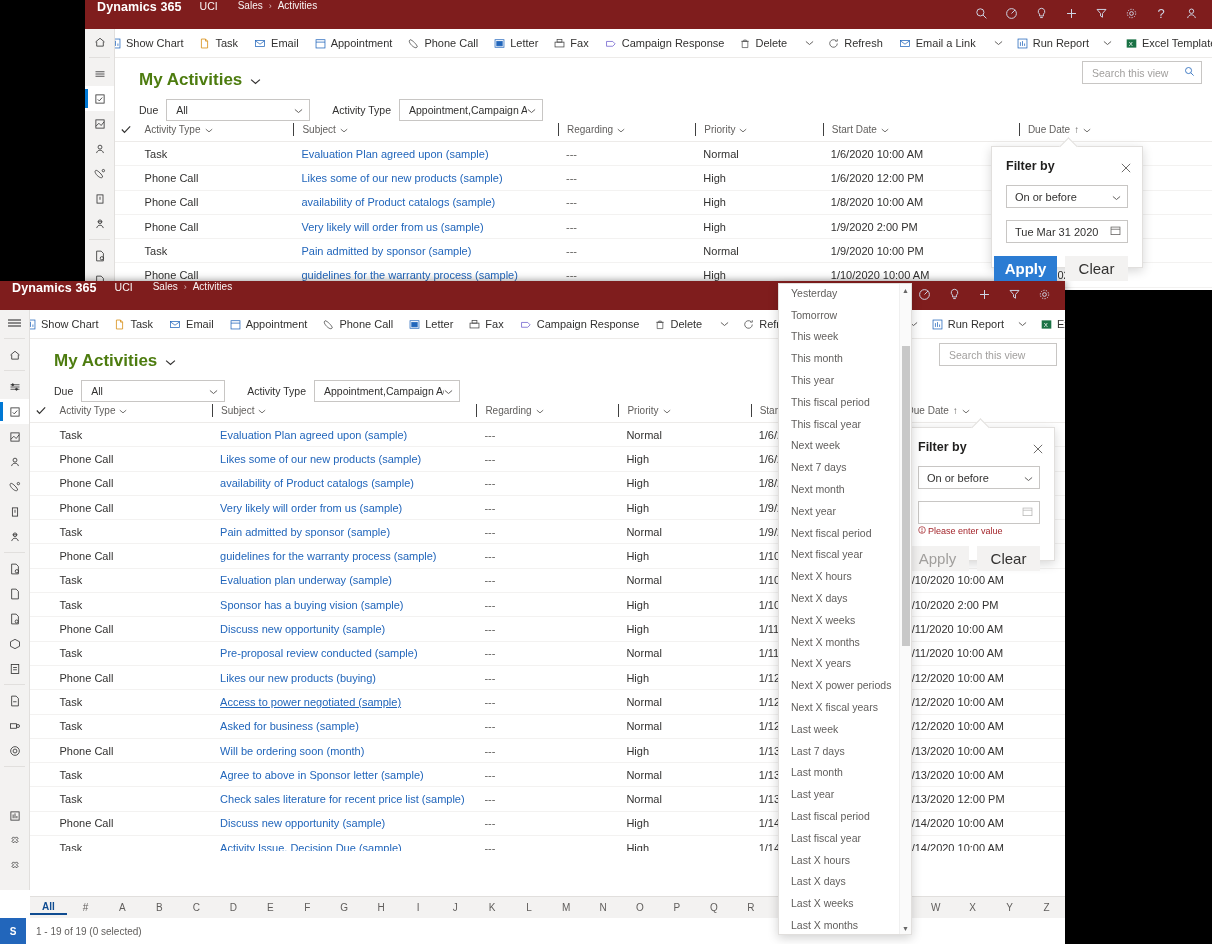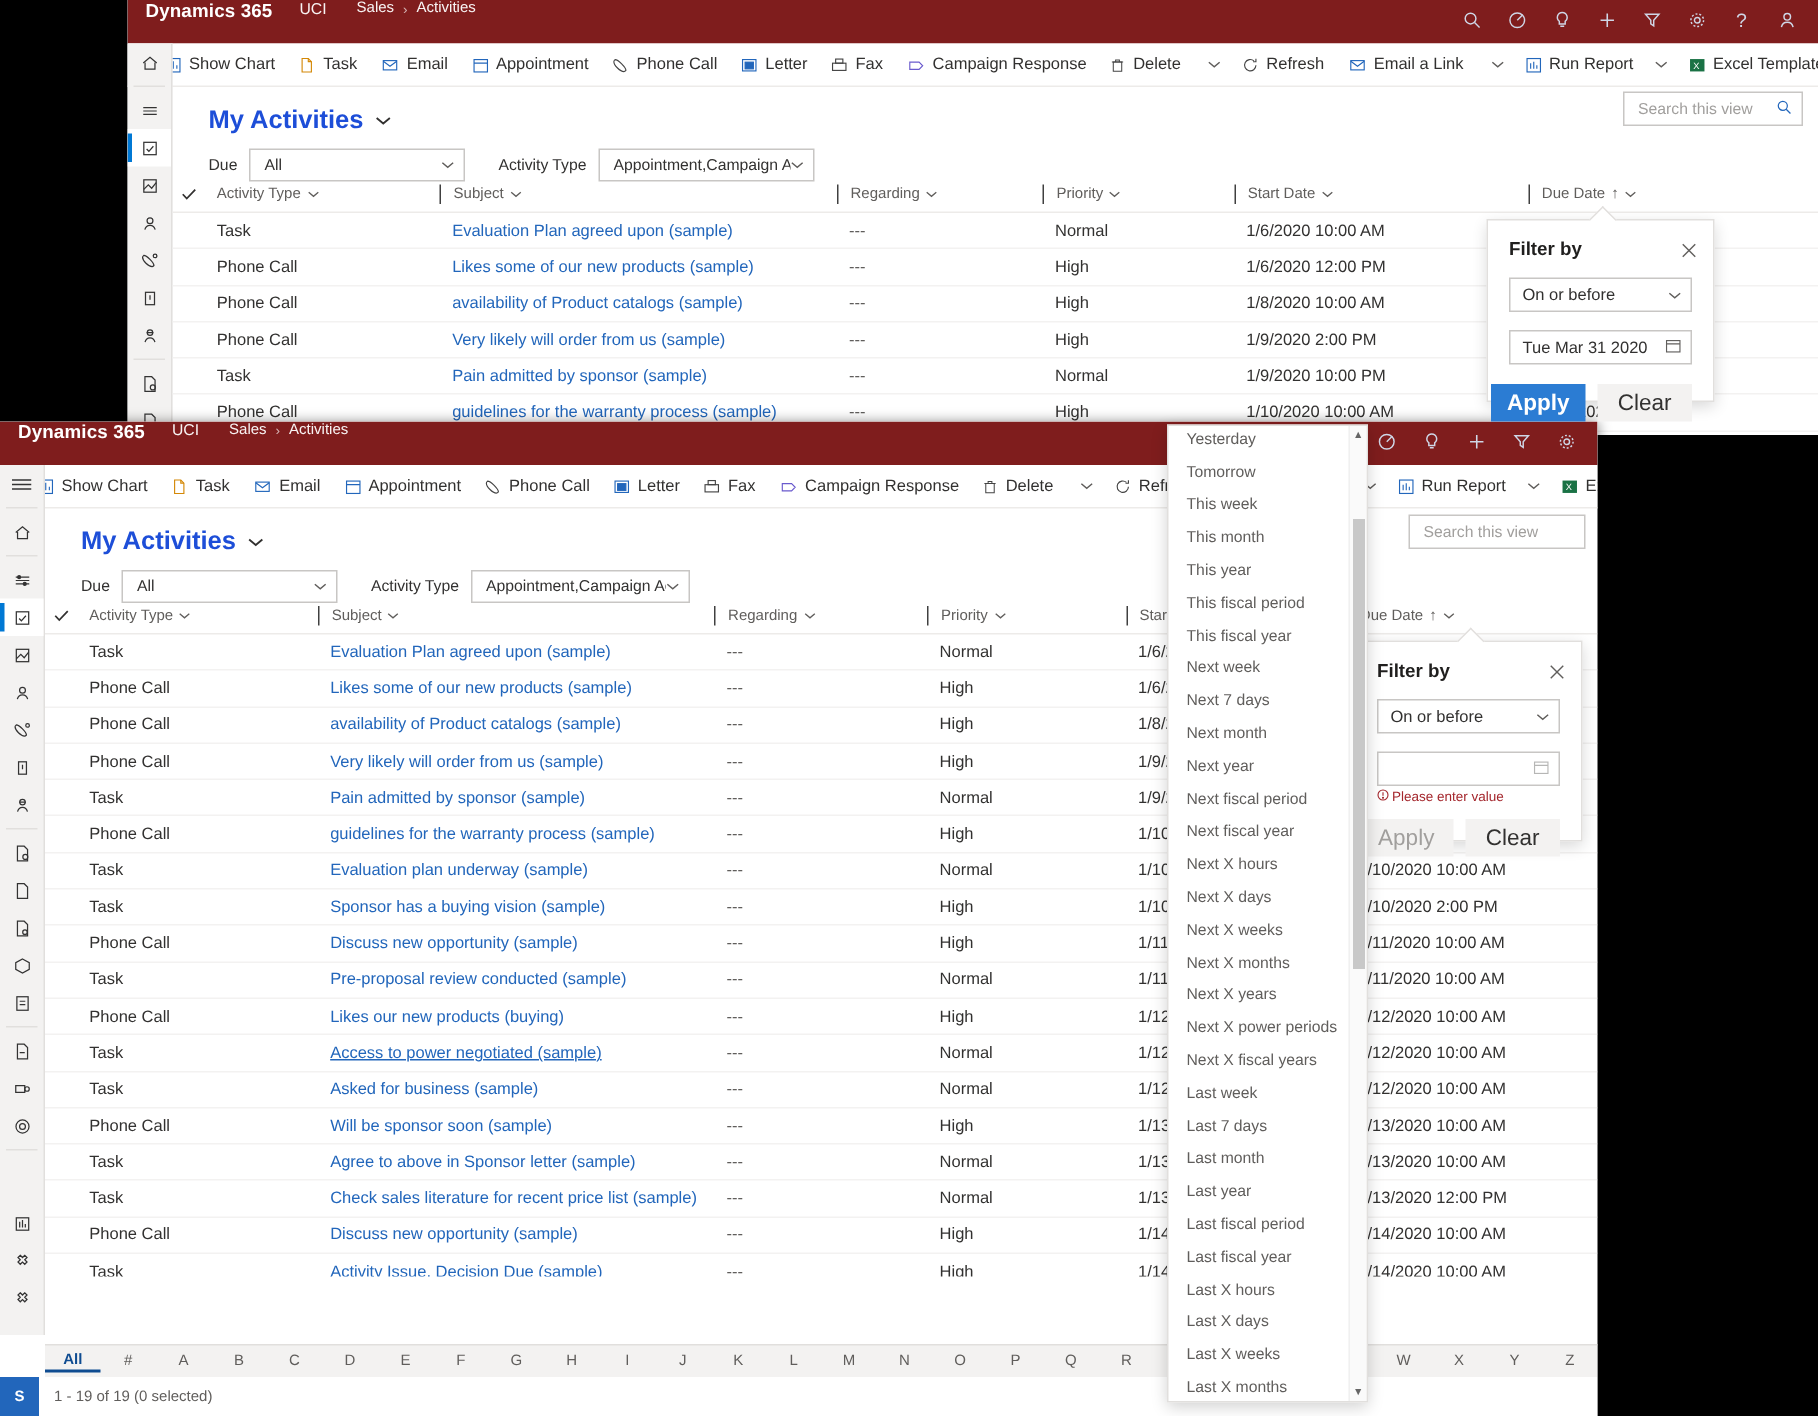--- a/index.html
+++ b/index.html
@@ -49,21 +49,21 @@
   .hamb { width: 30px; display:flex; align-items:center; justify-content:center; color:#333; }
   .cmd {
     display: inline-flex; align-items: center; gap: 5px;
     padding: 0 8px; height: 28px; color: #323130;
   }
   .cmd .gl { display: inline-flex; align-items: center; }
   .cmd-caret { padding: 0 6px; color: #605e5c; display:inline-flex; align-items:center; }
   .cmd-sep { width: 1px; height: 14px; background: #d2d0ce; margin: 0 2px; }
 
   .viewhead { padding: 10px 0 0 24px; display: flex; align-items: center; gap: 8px; }
-  .viewtitle { font-size: 17px; font-weight: bold; color: #1d4ed8; }
+  .viewtitle { font-size: 17px; font-weight: bold; color: #4d7c0f; }
   .viewcaret { color: #323130; }
 
   .filters { display: flex; align-items: center; gap: 8px; padding: 10px 0 8px 24px; font-size: 10.5px; color: #323130;}
   .flabel { color: #323130; font-size: 10.5px; }
   .fselect {
     border: 1px solid #c8c6c4; background: #fff; height: 22px;
     display: flex; align-items: center; justify-content: space-between;
     padding: 0 6px 0 9px; font-size: 10.5px; color: #323130;
   }
 
@@ -1097,21 +1097,21 @@
             <div class="gc" style="width:164px;">Task</div>
             <div class="gc link" style="width:270px;">Asked for business (sample)</div>
             <div class="gc dim" style="width:145px;">---</div>
             <div class="gc" style="width:135px;">Normal</div>
             <div class="gc" style="width:150px;">1/12/2020 10:00 AM</div>
             <div class="gc" style="width:171px;">1/12/2020 10:00 AM</div>
           </div>
           <div class="grow" style="height:24.3px;">
             <div class="chk"></div>
             <div class="gc" style="width:164px;">Phone Call</div>
-            <div class="gc link" style="width:270px;">Will be sponsor soon (sample)</div>
+            <div class="gc link" style="width:270px;">Will be ordering soon (month)</div>
             <div class="gc dim" style="width:145px;">---</div>
             <div class="gc" style="width:135px;">High</div>
             <div class="gc" style="width:150px;">1/13/2020 10:00 AM</div>
             <div class="gc" style="width:171px;">1/13/2020 10:00 AM</div>
           </div>
           <div class="grow" style="height:24.3px;">
             <div class="chk"></div>
             <div class="gc" style="width:164px;">Task</div>
             <div class="gc link" style="width:270px;">Agree to above in Sponsor letter (sample)</div>
             <div class="gc dim" style="width:145px;">---</div>

